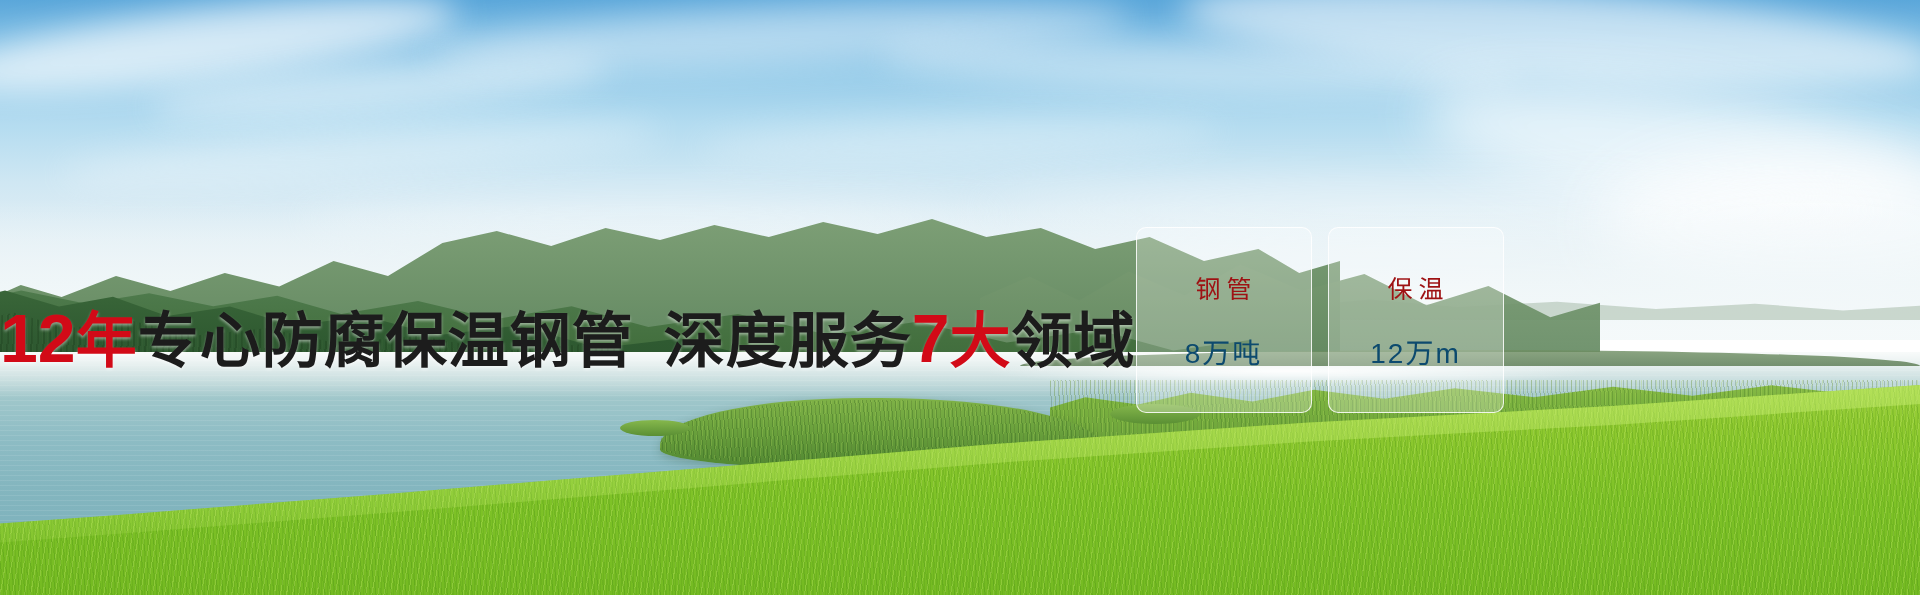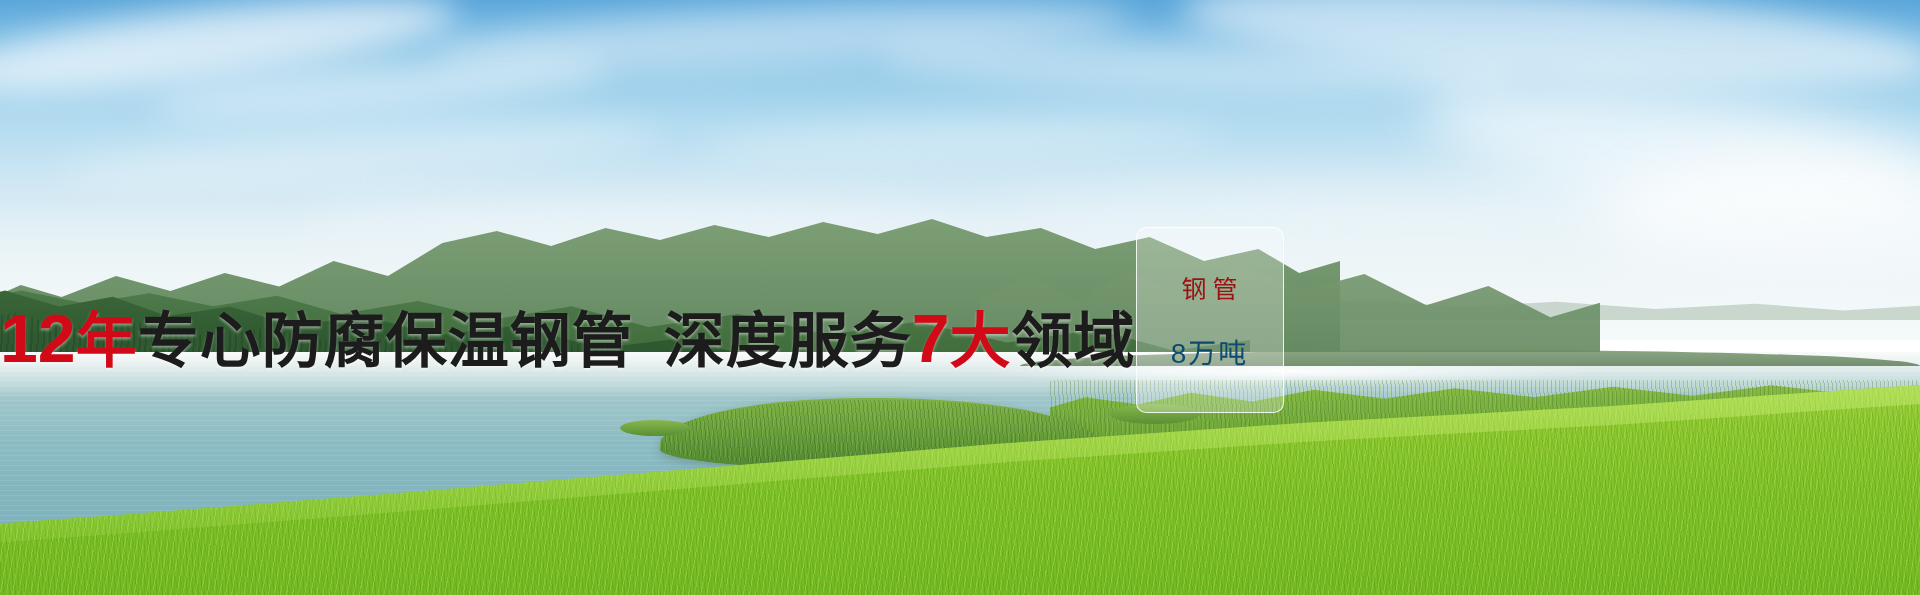--- a/index.html
+++ b/index.html
@@ -273,21 +273,21 @@
     background: rgba(255,255,255,0.10);
   }
   .subtitle-pill .sp { display: inline-block; width: 18px; }
 
   .cards {
     margin-top: 44px;
     display: flex;
     gap: 16px;
   }
   .card {
-    width: 148px;
+    width: 176px;
     height: 186px;
     border-radius: 10px;
     border: 1px solid rgba(255,255,255,0.85);
     background: rgba(255,255,255,0.26);
     display: flex;
     flex-direction: column;
     align-items: center;
     justify-content: center;
     gap: 26px;
   }
@@ -371,16 +371,20 @@
 
 
     <div class="cards">
 
       <div class="card">
         <div class="card-title">钢管</div>
         <div class="card-value"><span>8万吨</span><sup></sup></div>
       </div>
 
 
+      <div class="card">
+        <div class="card-title">保温</div>
+        <div class="card-value"><span>12万m</span><sup></sup></div>
+      </div>
 
     </div>
   </div>
 </div>
 
 </body></html>

